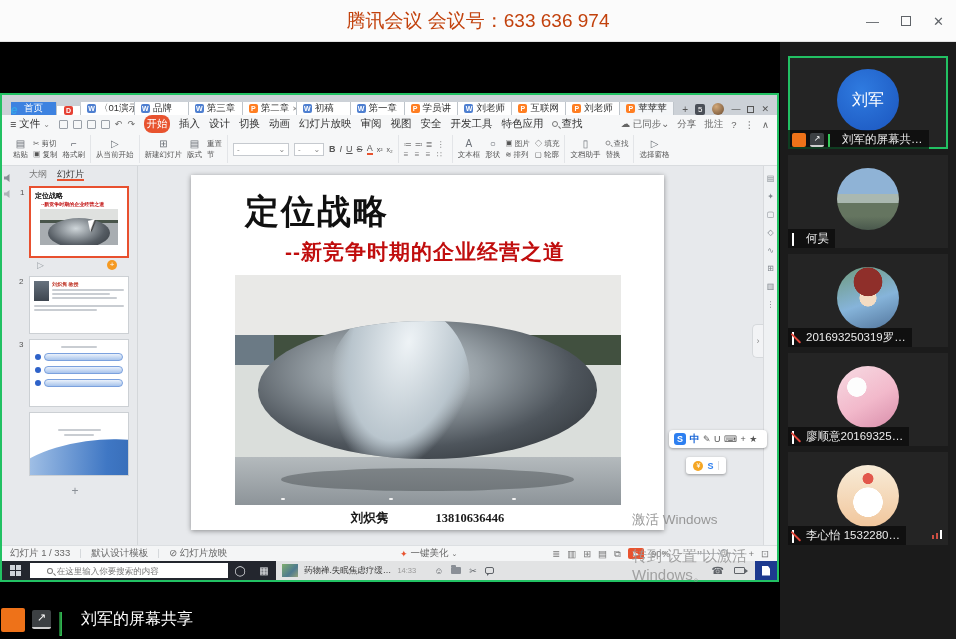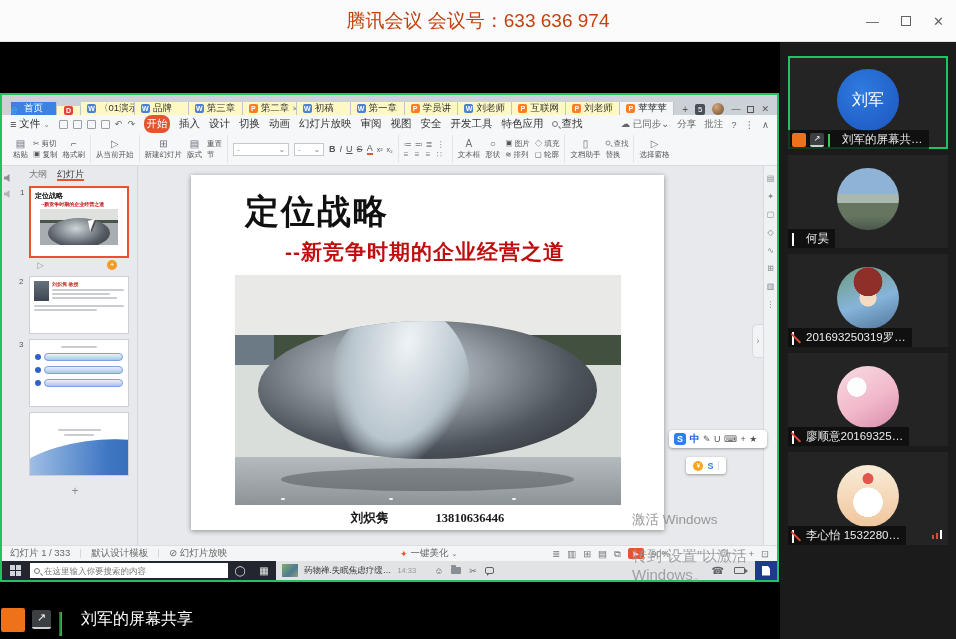--- a/index.html
+++ b/index.html
@@ -40,21 +40,21 @@
 .share-footer .badge-host{width:24px;height:24px;border-radius:2px;padding-top:4px}
 .share-footer .badge-host .p-head{width:8px;height:8px}
 .share-footer .badge-host .p-body{width:15px;height:8px}
 .share-footer .badge-share{width:19px;height:19px;font-size:11px;line-height:15px}
 .share-footer .mic{transform:scale(1.35);margin:0 3px}
 .share-footer .lbl{font-size:16px;color:#fff}
 
 .shared{position:absolute;left:0;top:93px;width:779px;height:489px;border:2px solid #22c163;background:#e7e9ec;display:flex;flex-direction:column;font-size:10px;color:#444}
 
 .dtabs{height:20px;background:#ccd1d7;display:flex;align-items:flex-end;padding-left:9px;flex:0 0 auto}
-.dtab{display:flex;align-items:center;gap:3px;padding:0 6px;font-size:9.5px;color:#333;background:#fef9c3;border-right:1px solid #bfc5cb;max-width:58px;min-width:0;flex:1 1 52px;white-space:nowrap;overflow:hidden}
+.dtab{display:flex;align-items:center;gap:3px;padding:0 6px;font-size:9.5px;color:#333;background:#ffffff;border-right:1px solid #bfc5cb;max-width:58px;min-width:0;flex:1 1 52px;white-space:nowrap;overflow:hidden}
 .dtab.home{background:#3d82e0;color:#fff;flex:0 0 46px;justify-content:center}
 .dtab.icononly{flex:0 0 24px;justify-content:center}
 .dtab.active{background:#f4f6f8}
 .fic{width:9px;height:9px;border-radius:2px;color:#fff;font-size:7px;line-height:9px;text-align:center;flex:0 0 auto;font-weight:bold}
 .fic.w{background:#4e7fd0}.fic.p{background:#ff7e22}.fic.d{background:#e64134}
 .dctl{display:flex;align-items:center;gap:7px;padding:0 8px;color:#555;flex:0 0 auto}
 .cnt{background:#4a4f57;color:#fff;font-size:8px;padding:0 3px;border-radius:2px;line-height:11px}
 .uav{width:12px;height:12px;border-radius:50%;background:radial-gradient(circle at 35% 30%,#d2a878,#6b4a2f)}
 
 .menubar{height:18px;background:#f6f7f8;display:flex;align-items:center;gap:9px;padding:0 8px;flex:0 0 auto;font-size:10.5px;color:#333}
@@ -142,21 +142,21 @@
 .sbright{margin-left:auto;display:flex;align-items:center;gap:7px;color:#777}
 .playbtn{width:16px;height:11px;border-radius:2px;background:#e8532f;color:#fff;font-size:7px;line-height:11px;text-align:center}
 .slider{display:flex;align-items:center;gap:4px}
 .track{width:58px;height:1.5px;background:#b9bdc2;position:relative}
 .knob{position:absolute;left:34px;top:-3.5px;width:8px;height:8px;border-radius:50%;background:#fbfbfb;border:1px solid #9aa0a6}
 
 .taskbar{height:19px;background:#23262e;display:flex;align-items:center;flex:0 0 auto;color:#ddd}
 .start{width:26px;height:100%;display:flex;align-items:center;justify-content:center}
 .winlogo{display:grid;grid-template-columns:5px 5px;grid-auto-rows:5px;gap:1px}
 .winlogo span{background:#cfd4da}
-.tsearch{width:198px;height:15px;background:#fff;display:flex;align-items:center;gap:4px;padding:0 4px;margin-left:2px}
+.tsearch{width:198px;height:15px;background:#fff;display:flex;align-items:center;gap:4px;padding:0 17px;margin-left:2px}
 .tsearch input{border:none;outline:none;font-size:8.5px;color:#555;width:160px;background:rgba(0,0,0,0);font-family:"Liberation Sans",sans-serif}
 .tbi{width:24px;text-align:center;font-size:10px;color:#e8eaed}
 .tbi.edge{color:#35a3e8;font-weight:bold;font-style:italic;font-size:12px}
 .tlight{flex:1;height:100%;background:#e2e3e4;display:flex;align-items:center;gap:6px;padding:0 6px;color:#444}
 .chat-thumb{width:16px;height:13px;background:linear-gradient(135deg,#7fae6d,#4e7a8f 60%,#93a27b)}
 .chat-t{font-size:8.5px;color:#333;white-space:nowrap}
 .chat-time{font-size:7.5px;color:#999}
 .wicons{display:flex;gap:8px;margin-left:12px;color:#5f6368;font-size:9px;align-items:center}
 .folder{width:10px;height:7px;background:#8a8f96;border-radius:1px;position:relative}
 .folder:before{content:"";position:absolute;left:0;top:-2px;width:5px;height:2px;background:#8a8f96;border-radius:1px 1px 0 0}

